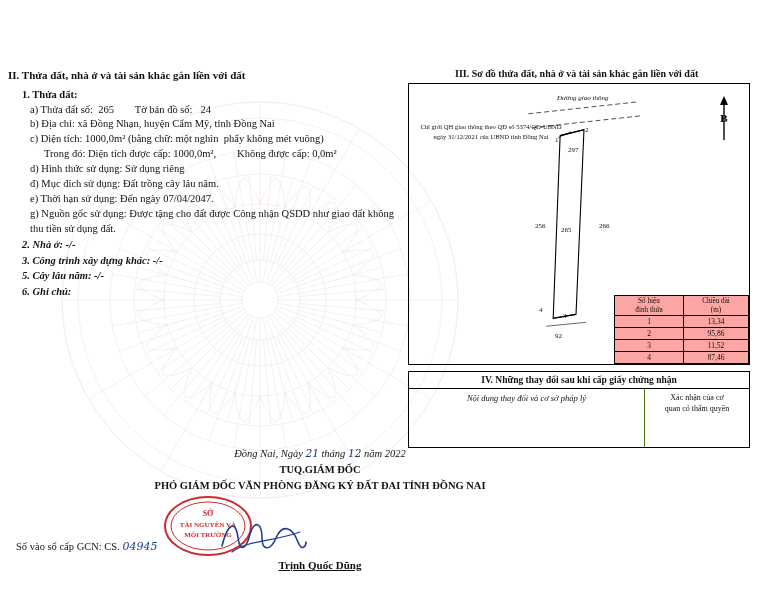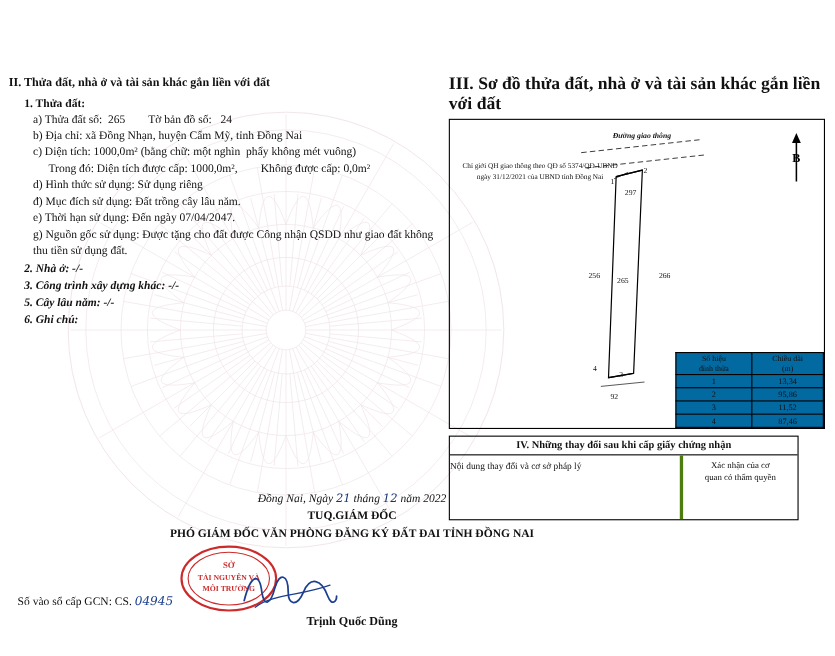--- a/index.html
+++ b/index.html
@@ -63,22 +63,23 @@
 
   
   .right-col {
     position: absolute;
     left: 408px;
     top: 68px;
     width: 344px;
   }
   .sec3-title {
     font-weight: bold;
-    font-size: 16px;
+    font-size: 10px;
     margin-bottom: 4px;
+    margin-left: 47px;
   }
   .map-box {
     position: relative;
     border: 1px solid #000;
     width: 342px;
     height: 282px;
     background: transparent;
     box-sizing: border-box;
   }
   .map-box svg { position:absolute; left:0; top:0; width:100%; height:100%; }
@@ -92,21 +93,20 @@
     line-height: 1.45;
     text-align: center;
     color: #111;
   }
   .road-label {
     position: absolute;
     left: 148px;
     top: 10px;
     font-size: 7px;
     font-style: italic;
-    font-weight: bold;
   }
   .compass {
     position: absolute;
     right: 14px;
     top: 12px;
     width: 22px;
     text-align: center;
     font-size: 11px;
     font-weight: bold;
   }
@@ -117,53 +117,54 @@
     color: #111;
   }
 
   
   .legend {
     position: absolute;
     right: 0px;
     bottom: 0px;
     border-collapse: collapse;
     font-size: 7.5px;
-    background: #0369a1;
+    background: #fca5a5;
   }
   .legend td, .legend th {
     border: 1px solid #000;
     padding: 1px 3px;
     text-align: center;
     font-weight: normal;
   }
   .legend th { font-size: 7.2px; line-height: 1.15; }
   .legend .c1 { width: 62px; }
   .legend .c2 { width: 58px; }
 
   
   .sec4 {
     margin-top: 6px;
-    width: 318px;
+    width: 342px;
     border: 1px solid #000;
     box-sizing: border-box;
   }
   .sec4-head {
     text-align: center;
     font-weight: bold;
     font-size: 9.5px;
     padding: 3px 0;
     border-bottom: 1px solid #000;
   }
   .sec4-body { display: flex; height: 58px; }
   .sec4-left {
     flex: 1;
-    border-right: 3px solid #4d7c0f;
-    text-align: left;
+    border-right: 1px solid #4d7c0f;
+    text-align: center;
     font-size: 8.5px;
     padding-top: 4px;
+    font-style: italic;
   }
   .sec4-right {
     width: 104px;
     text-align: center;
     font-size: 8px;
     padding-top: 4px;
     line-height: 1.35;
   }
 
   
@@ -176,20 +177,21 @@
     font-size: 10.5px;
     line-height: 1.5;
   }
   .footer .date { font-style: italic; }
   .footer .org { font-weight: bold; font-size: 11px; }
   .footer .pos { font-weight: bold; font-size: 10.5px; }
   .footer .name {
     font-weight: bold;
     font-size: 11px;
     margin-top: 64px;
+    text-decoration: underline;
   }
 
   
   .seal {
     position: absolute;
     left: 162px;
     top: 494px;
     width: 92px;
     height: 64px;
   }

